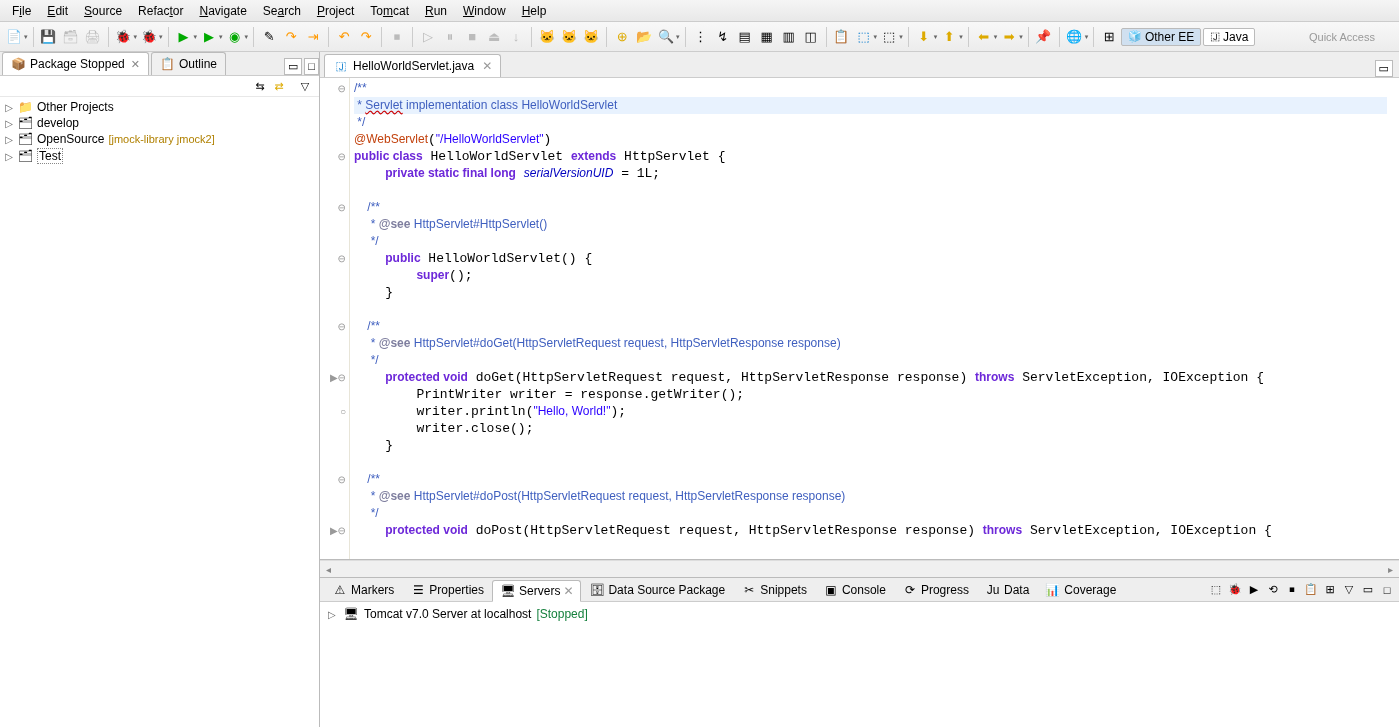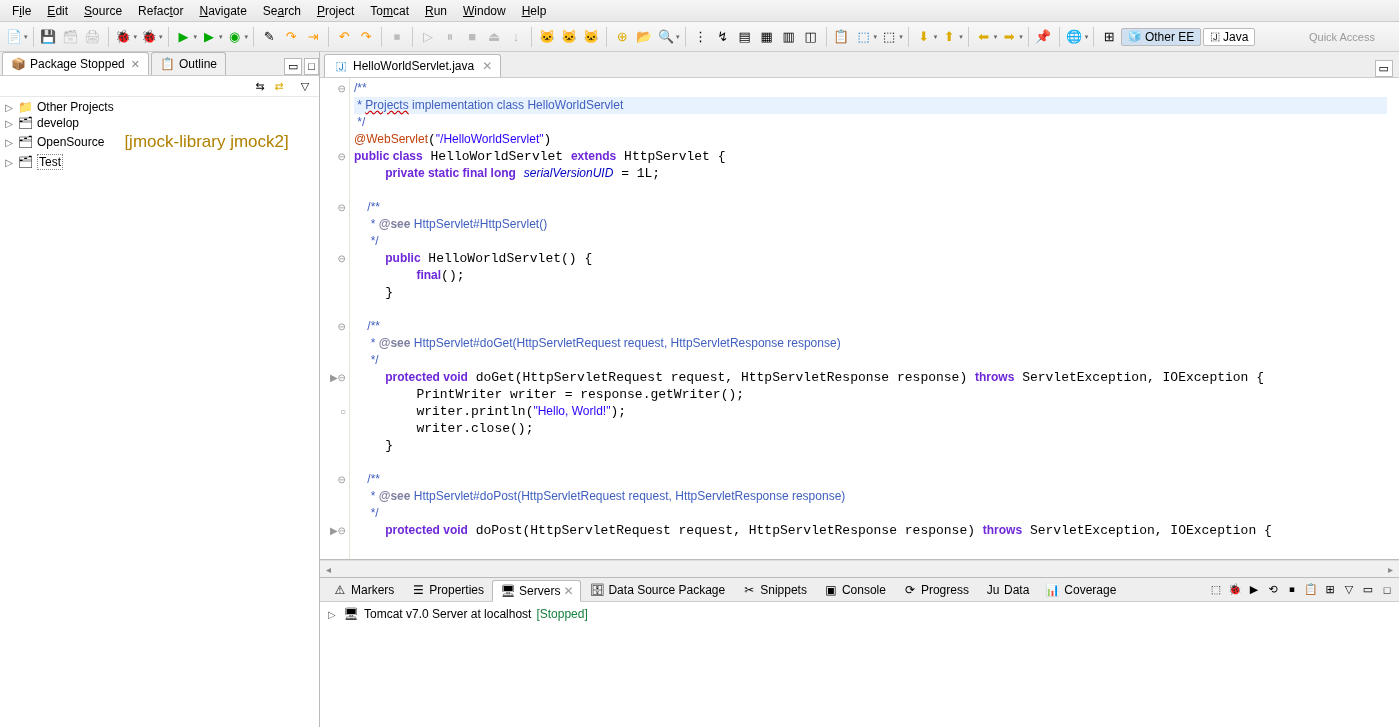--- a/index.html
+++ b/index.html
@@ -21,21 +21,21 @@
 .view-tab.inactive{background:#f0f0f0;}
 .view-tab-x{color:#888;margin-left:3px;font-size:11px;}
 .view-tb{display:flex;justify-content:end;padding:2px 6px;gap:3px;border-bottom:1px solid #e8e8e8;}
 .view-tb .tb-btn{width:16px;height:16px;font-size:11px;}
 .pane-ctrl{margin-left:auto;display:flex;gap:2px;}
 .pane-ctrl span{font-size:11px;padding:1px 3px;border:1px solid #bbb;background:#fff;cursor:pointer;}
 .tree{flex:1;padding:2px 4px;overflow:auto;}
 .tree-row{display:flex;align-items:center;gap:4px;padding:1px 0;}
 .tree-row .exp{width:10px;text-align:center;color:#666;font-size:10px;}
 .tree-row .fico{width:15px;height:14px;display:inline-flex;align-items:center;justify-content:center;font-size:12px;}
-.tree-row .decorator{color:#b08000;font-size:17px;margin-left:16px;}
+.tree-row .decorator{color:#b08000;font-size:11px;}
 .tree-row.sel .lbl{border:1px dotted #888;padding:0 1px;}
 .center-wrap{flex:1;display:flex;flex-direction:column;overflow:hidden;}
 .ed-tabs{background:#eee;border-bottom:1px solid #ccc;height:26px;display:flex;align-items:end;padding-left:4px;}
 .ed-tab{display:flex;align-items:center;gap:4px;padding:3px 8px;background:#fff;border:1px solid #bbb;border-bottom:none;border-radius:3px 3px 0 0;font-size:11px;}
 .ed-tab-x{color:#999;margin-left:4px;}
 .ed-ctrl{margin-left:auto;padding-right:6px;}
 .editor{flex:1;display:flex;background:#fff;overflow:hidden;border-bottom:1px solid #bbb;}
 .gutter{width:30px;background:#fff;border-right:1px solid #e8e5d8;display:flex;flex-direction:column;padding-top:2px;}
 .grow{height:17px;display:flex;align-items:center;justify-content:right;padding-right:3px;font-size:10px;color:#999;}
 .override-bar{width:8px;background:#fff;}
@@ -241,31 +241,31 @@
           <div class="grow">○</div>
           <div class="grow"></div>
           <div class="grow"></div>
           <div class="grow"></div>
           <div class="grow">⊖</div>
           <div class="grow"></div>
           <div class="grow"></div>
           <div class="grow">▶⊖</div>
         </div>
       <div class="code" id="code"><span class="c1">/**</span>
-<span class="sel-line"><span class="c1"> * <span class="err">Projects</span> implementation class HelloWorldServlet</span></span>
+<span class="sel-line"><span class="c1"> * <span class="err">Servlet</span> implementation class HelloWorldServlet</span></span>
 <span class="c1"> */</span>
 <span class="ann">@WebServlet</span>(<span class="str">"/HelloWorldServlet"</span>)
 <span class="kw">public class</span> HelloWorldServlet <span class="kw">extends</span> HttpServlet {
     <span class="kw">private static final long</span> <span class="fld">serialVersionUID</span> = 1L;
 
 <span class="c1">    /**</span>
 <span class="c1">     * <span class="c2"><b>@see</b></span> HttpServlet#HttpServlet()</span>
 <span class="c1">     */</span>
     <span class="kw">public</span> HelloWorldServlet() {
-        <span class="kw">final</span>();
+        <span class="kw">super</span>();
     }
 
 <span class="c1">    /**</span>
 <span class="c1">     * <span class="c2"><b>@see</b></span> HttpServlet#doGet(HttpServletRequest request, HttpServletResponse response)</span>
 <span class="c1">     */</span>
     <span class="kw">protected void</span> doGet(HttpServletRequest request, HttpServletResponse response) <span class="kw">throws</span> ServletException, IOException {
         PrintWriter writer = response.getWriter();
         writer.println(<span class="str">"Hello, World!"</span>);
         writer.close();
     }

